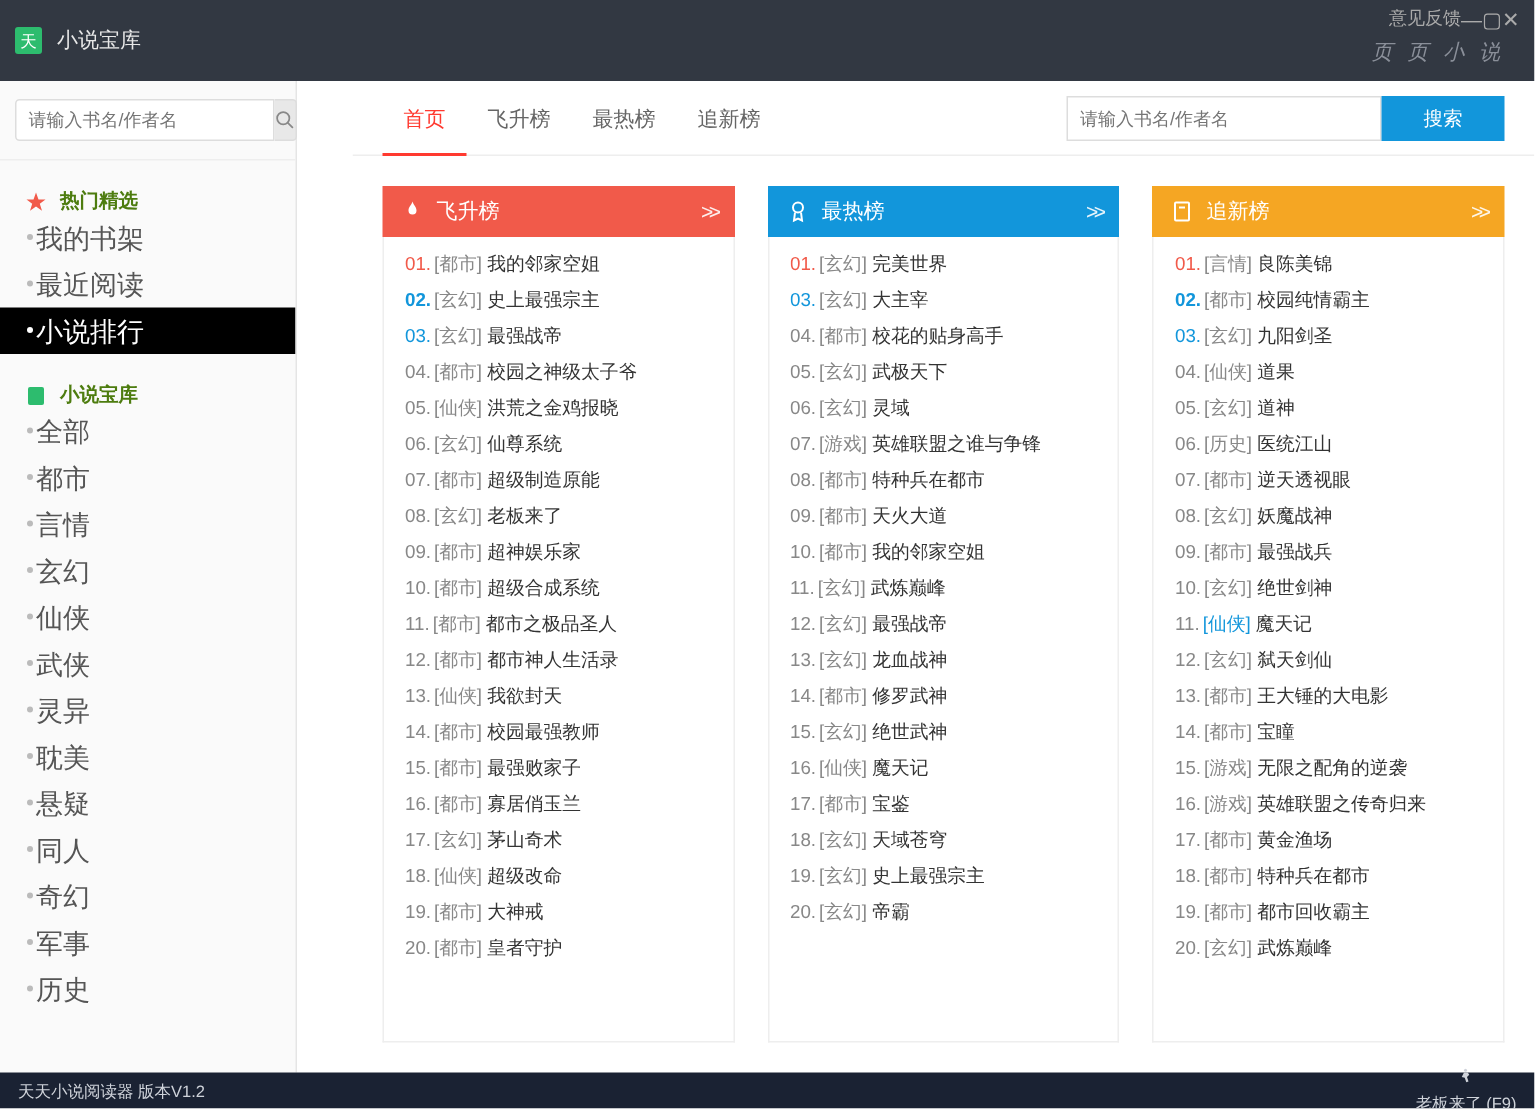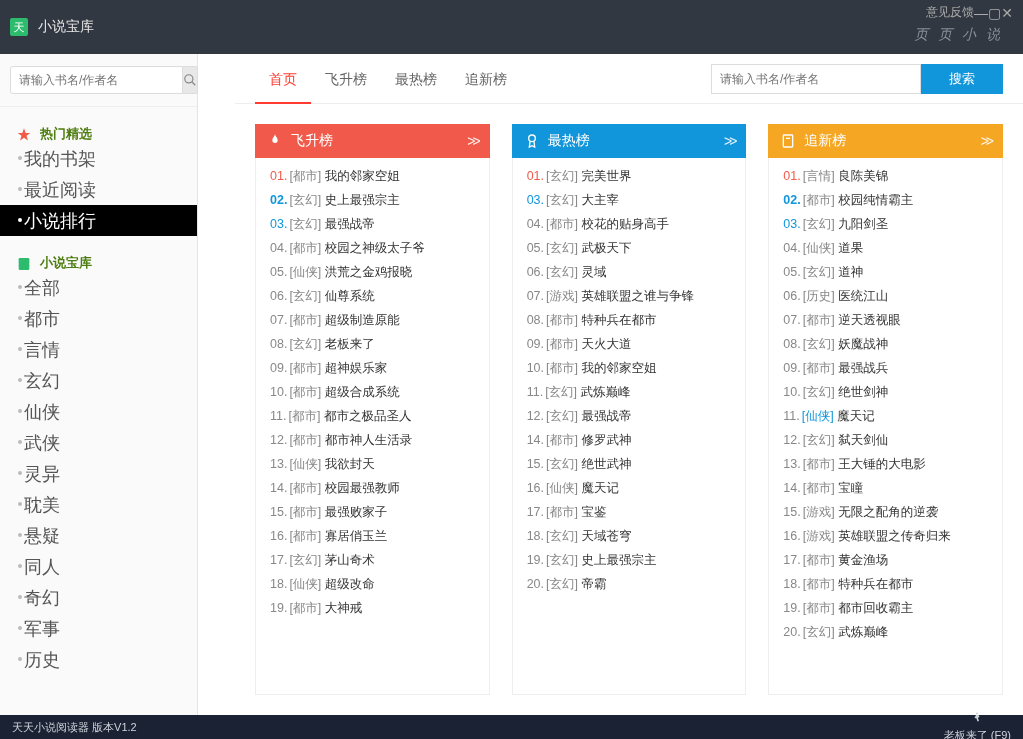--- a/index.html
+++ b/index.html
@@ -160,20 +160,21 @@
             <div class="list-row"><span class="rank-num">10.</span><span class="cat1">[都市]</span> <span class="book-title">超级合成系统</span></div>
             <div class="list-row"><span class="rank-num">11.</span><span class="cat1">[都市]</span> <span class="book-title">都市之极品圣人</span></div>
             <div class="list-row"><span class="rank-num">12.</span><span class="cat1">[都市]</span> <span class="book-title">都市神人生活录</span></div>
             <div class="list-row"><span class="rank-num">13.</span><span class="cat1">[仙侠]</span> <span class="book-title">我欲封天</span></div>
             <div class="list-row"><span class="rank-num">14.</span><span class="cat1">[都市]</span> <span class="book-title">校园最强教师</span></div>
             <div class="list-row"><span class="rank-num">15.</span><span class="cat1">[都市]</span> <span class="book-title">最强败家子</span></div>
             <div class="list-row"><span class="rank-num">16.</span><span class="cat1">[都市]</span> <span class="book-title">寡居俏玉兰</span></div>
             <div class="list-row"><span class="rank-num">17.</span><span class="cat1">[玄幻]</span> <span class="book-title">茅山奇术</span></div>
             <div class="list-row"><span class="rank-num">18.</span><span class="cat1">[仙侠]</span> <span class="book-title">超级改命</span></div>
             <div class="list-row"><span class="rank-num">19.</span><span class="cat1">[都市]</span> <span class="book-title">大神戒</span></div>
+            <div class="list-row"><span class="rank-num">20.</span><span class="cat1">[都市]</span> <span class="book-title">皇者守护</span></div>
           </div>
         </div>
         <div class="panel">
           <div class="panel-head blue">
             <span class="panel-head-icon">
               <svg width="16" height="16" viewBox="0 0 24 24" fill="none" stroke="#fff" stroke-width="2">
                 <circle cx="12" cy="8" r="5"></circle>
                 <path d="M9 13l-1 8 4-2 4 2-1-8"></path>
               </svg>
             </span>
@@ -185,20 +186,21 @@
             <div class="list-row"><span class="rank-num hot3">03.</span><span class="cat1">[玄幻]</span> <span class="book-title">大主宰</span></div>
             <div class="list-row"><span class="rank-num">04.</span><span class="cat1">[都市]</span> <span class="book-title">校花的贴身高手</span></div>
             <div class="list-row"><span class="rank-num">05.</span><span class="cat1">[玄幻]</span> <span class="book-title">武极天下</span></div>
             <div class="list-row"><span class="rank-num">06.</span><span class="cat1">[玄幻]</span> <span class="book-title">灵域</span></div>
             <div class="list-row"><span class="rank-num">07.</span><span class="cat1">[游戏]</span> <span class="book-title">英雄联盟之谁与争锋</span></div>
             <div class="list-row"><span class="rank-num">08.</span><span class="cat1">[都市]</span> <span class="book-title">特种兵在都市</span></div>
             <div class="list-row"><span class="rank-num">09.</span><span class="cat1">[都市]</span> <span class="book-title">天火大道</span></div>
             <div class="list-row"><span class="rank-num">10.</span><span class="cat1">[都市]</span> <span class="book-title">我的邻家空姐</span></div>
             <div class="list-row"><span class="rank-num">11.</span><span class="cat1">[玄幻]</span> <span class="book-title">武炼巅峰</span></div>
             <div class="list-row"><span class="rank-num">12.</span><span class="cat1">[玄幻]</span> <span class="book-title">最强战帝</span></div>
+            <div class="list-row"><span class="rank-num">13.</span><span class="cat1">[玄幻]</span> <span class="book-title">龙血战神</span></div>
             <div class="list-row"><span class="rank-num">14.</span><span class="cat1">[都市]</span> <span class="book-title">修罗武神</span></div>
             <div class="list-row"><span class="rank-num">15.</span><span class="cat1">[玄幻]</span> <span class="book-title">绝世武神</span></div>
             <div class="list-row"><span class="rank-num">16.</span><span class="cat1">[仙侠]</span> <span class="book-title">魔天记</span></div>
             <div class="list-row"><span class="rank-num">17.</span><span class="cat1">[都市]</span> <span class="book-title">宝鉴</span></div>
             <div class="list-row"><span class="rank-num">18.</span><span class="cat1">[玄幻]</span> <span class="book-title">天域苍穹</span></div>
             <div class="list-row"><span class="rank-num">19.</span><span class="cat1">[玄幻]</span> <span class="book-title">史上最强宗主</span></div>
             <div class="list-row"><span class="rank-num">20.</span><span class="cat1">[玄幻]</span> <span class="book-title">帝霸</span></div>
           </div>
         </div>
         <div class="panel">

